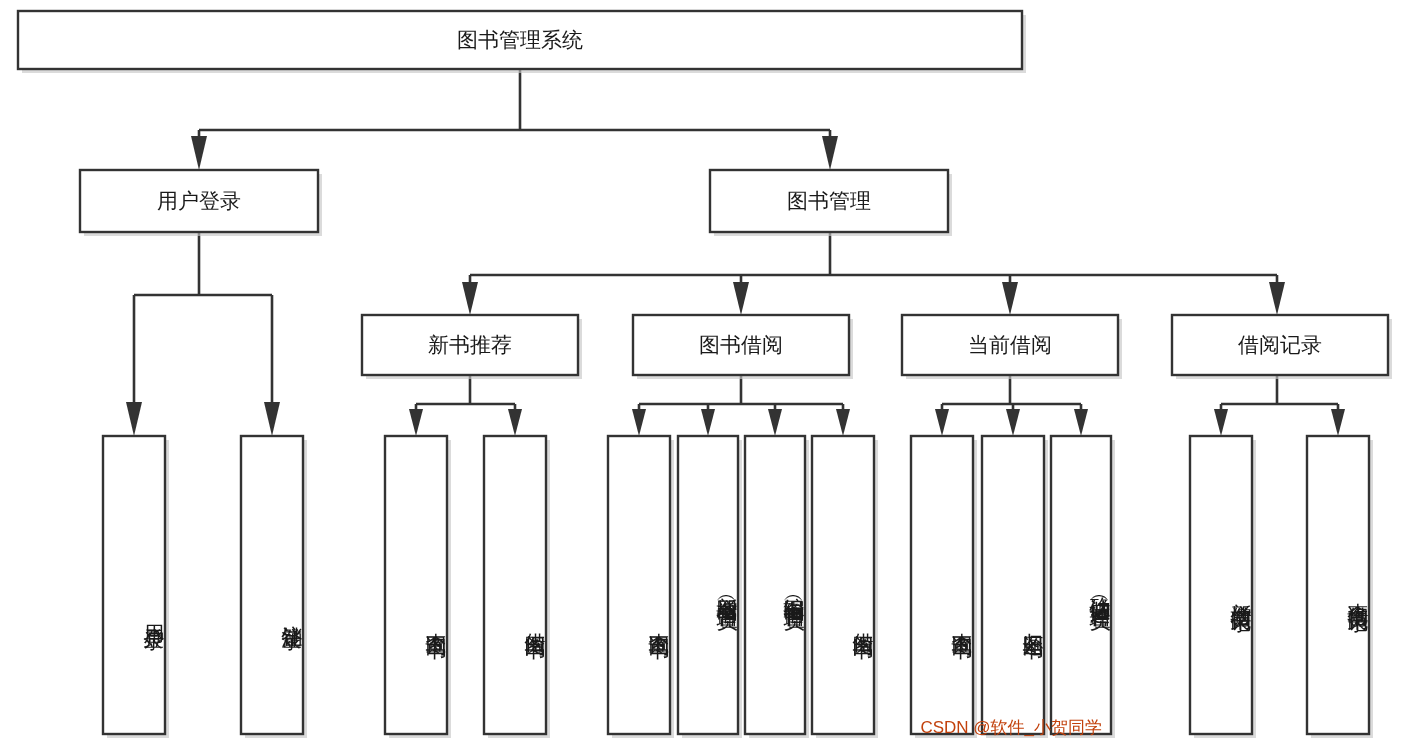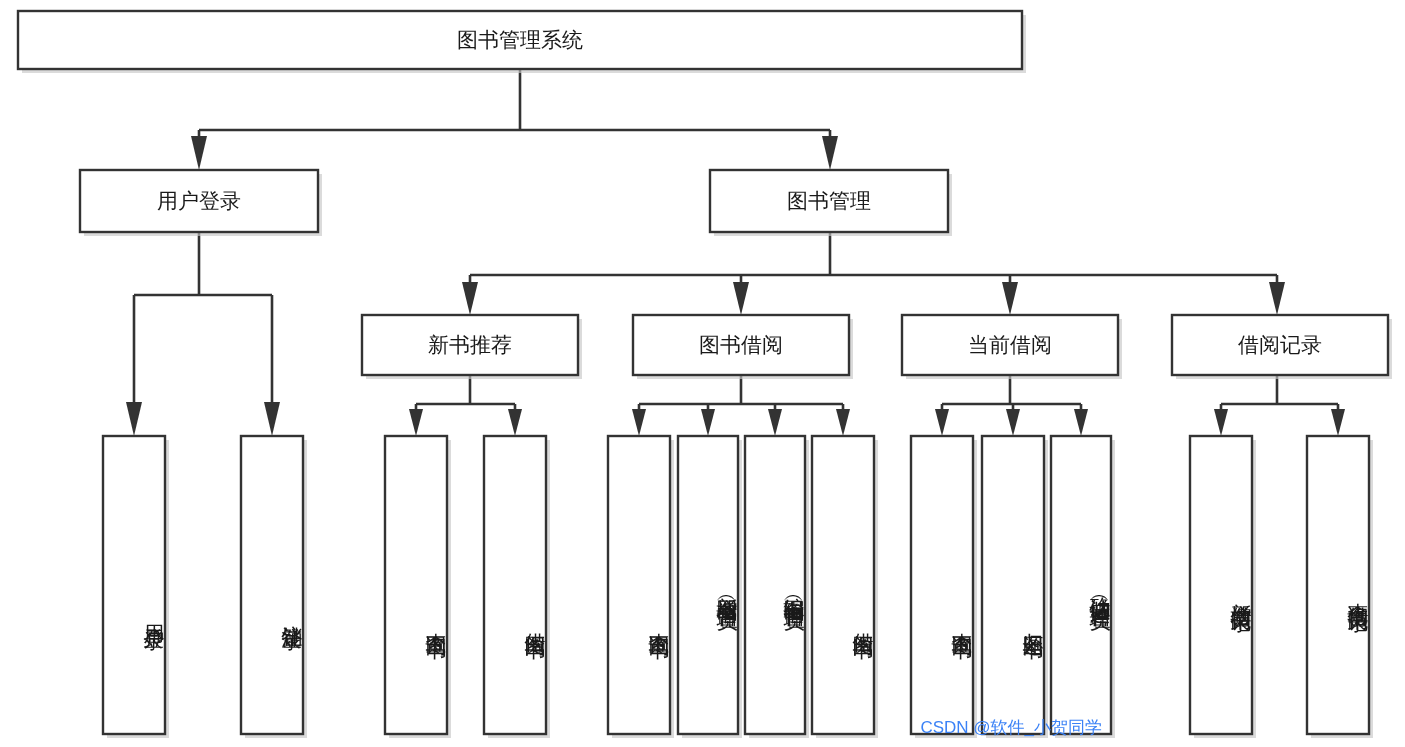--- a/index.html
+++ b/index.html
@@ -66,21 +66,21 @@
     white-space: nowrap;
     display: flex;
     align-items: flex-start;
     justify-content: center;
     pointer-events: none;
   }
   .watermark {
     position: absolute;
     font-family: "Liberation Sans", "DejaVu Sans", sans-serif;
     font-size: 17px;
-    color: #3b82f6;
+    color: #c2410c;
     white-space: nowrap;
   }
 </style>
 </head>
 <body>
 
 <div id="diagram-root">
 
   <svg class="tree-canvas" viewBox="0 0 1405 747" xmlns="http://www.w3.org/2000/svg">
 

